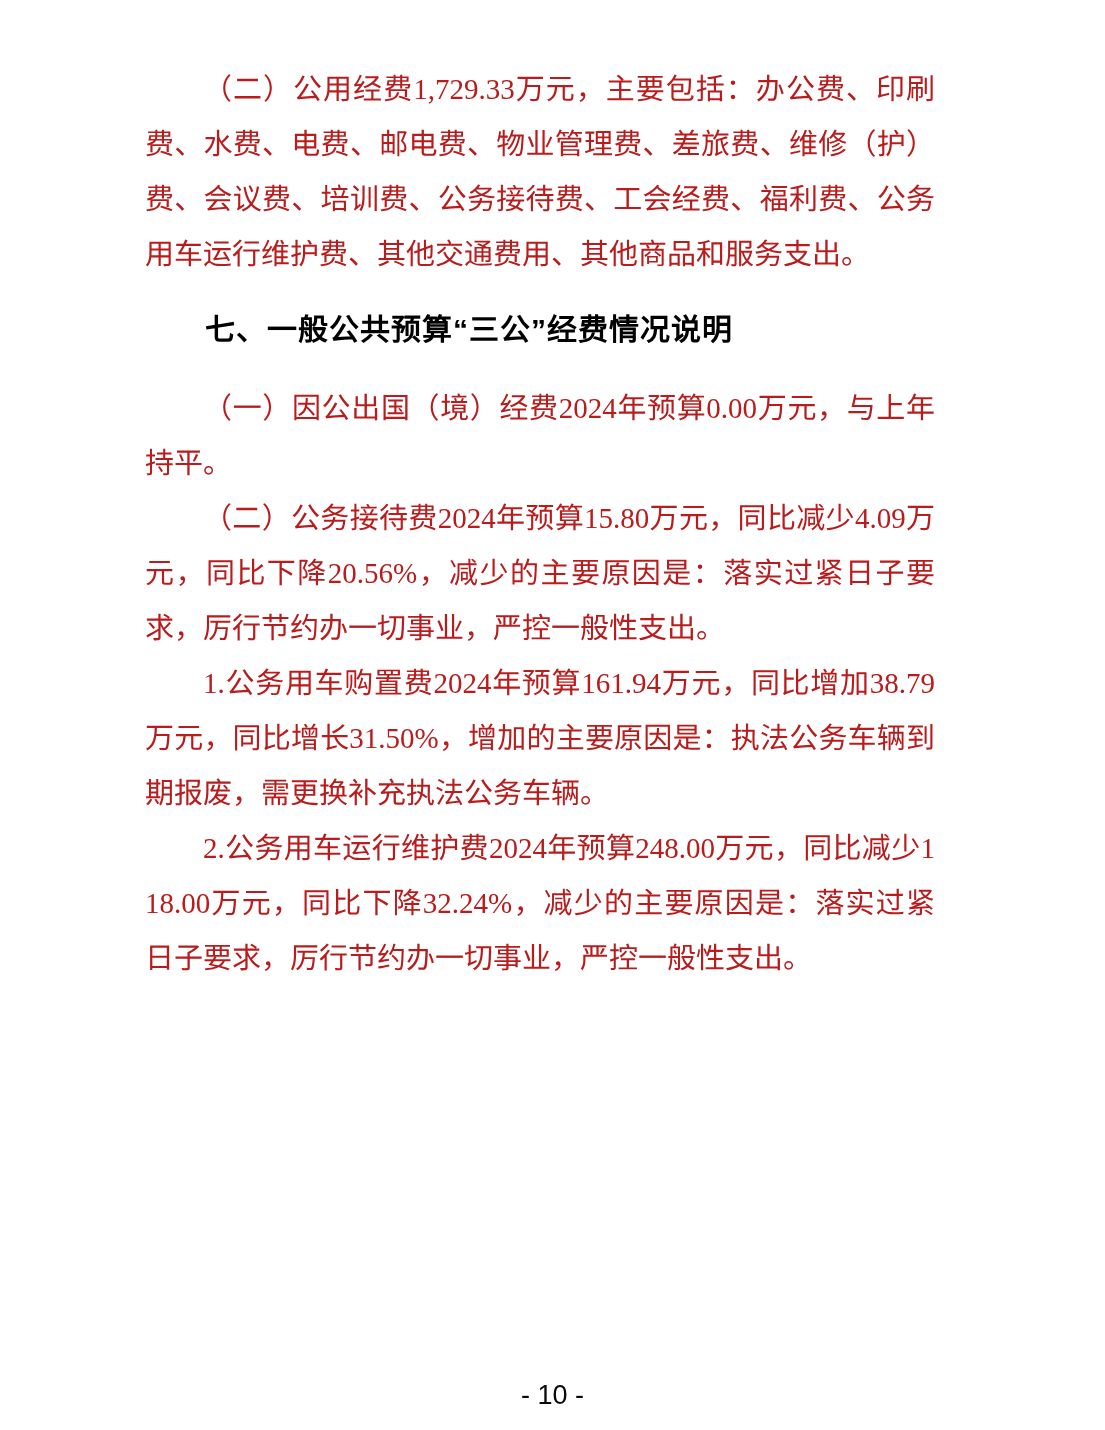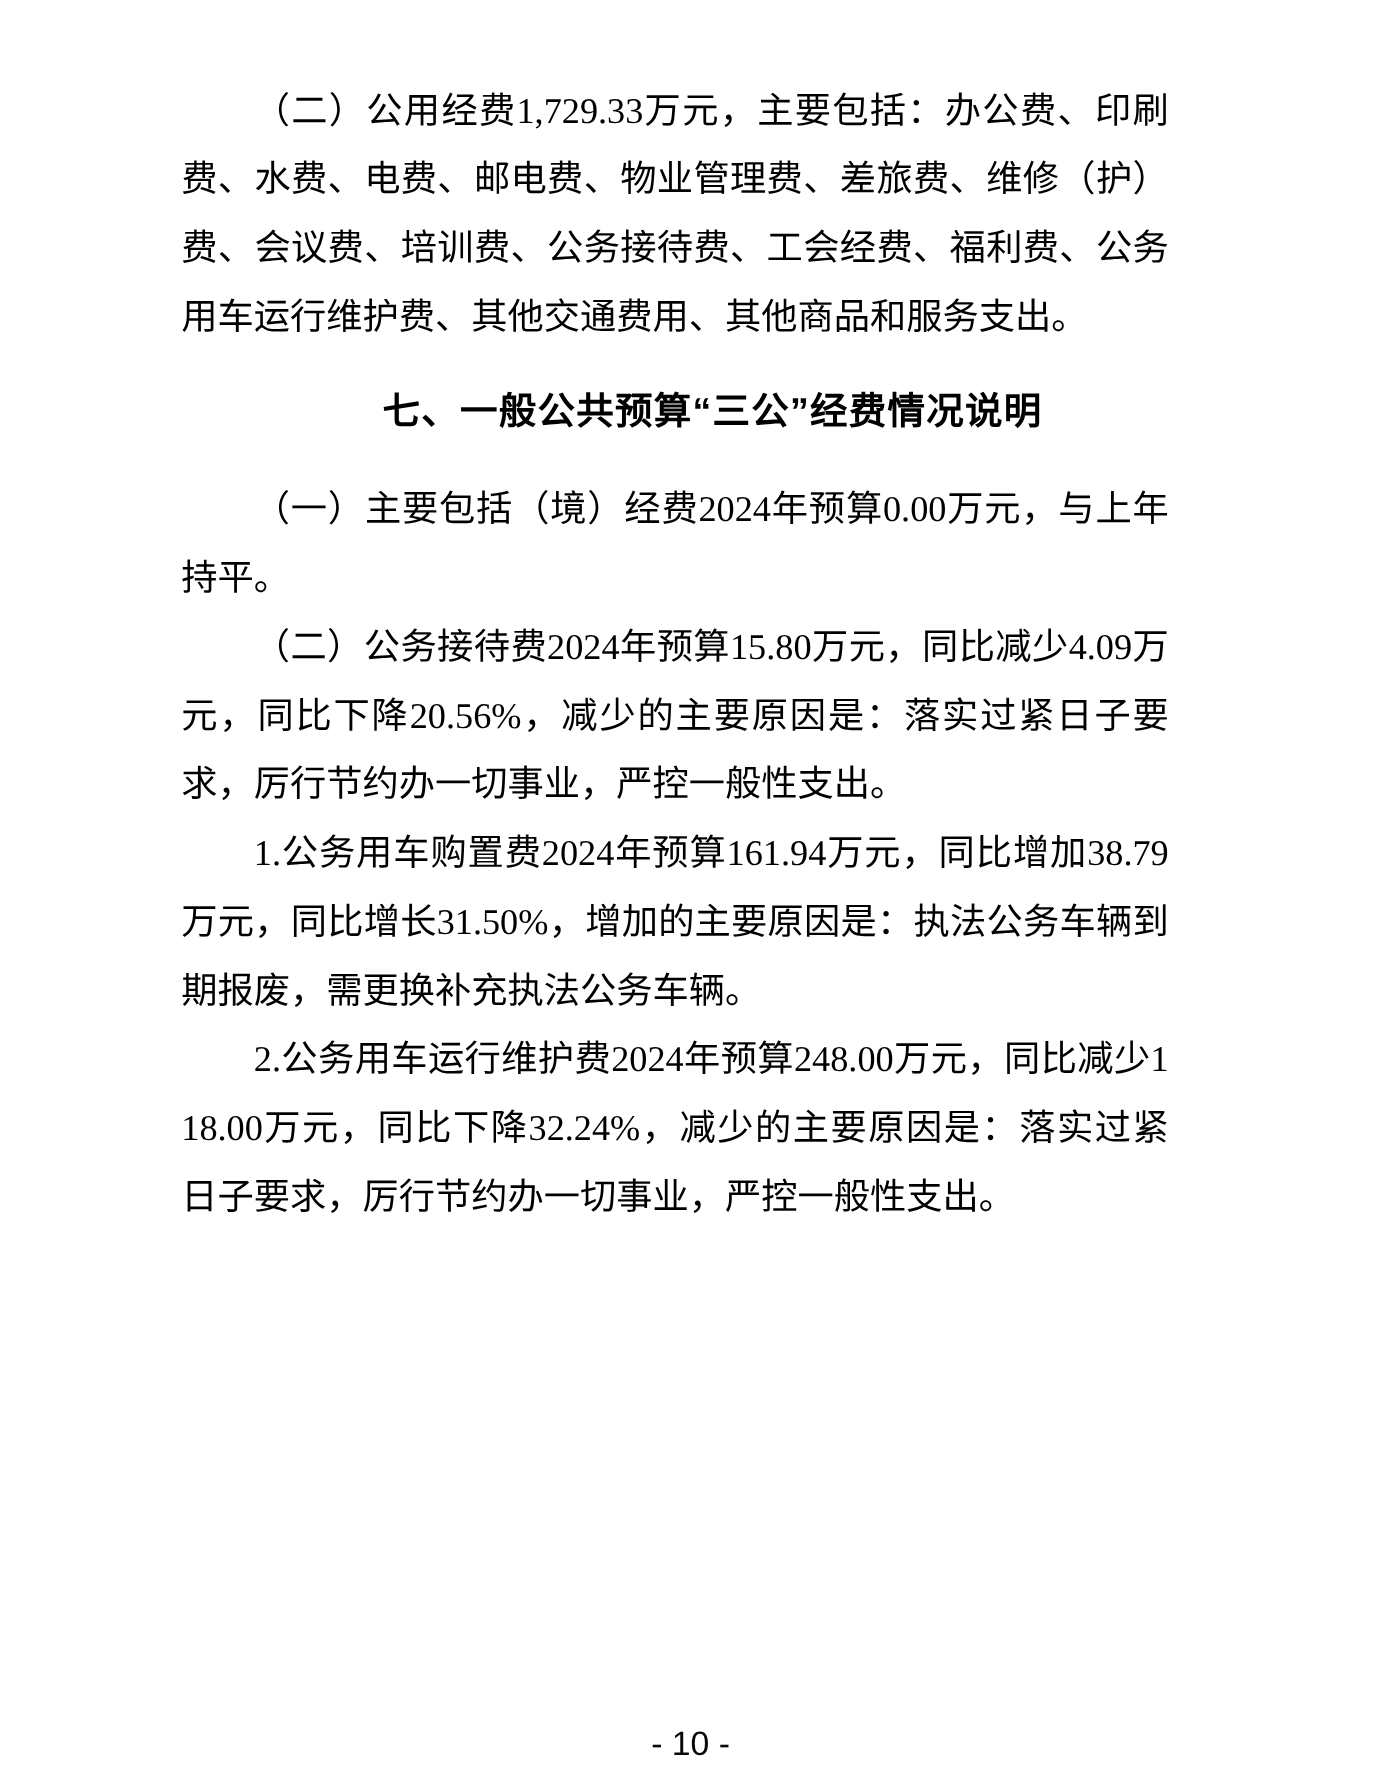--- a/index.html
+++ b/index.html
@@ -19,32 +19,31 @@
     overflow: hidden;
   }
   .para {
     margin: 0;
     font-family: "Liberation Serif", "DejaVu Serif", serif;
     font-size: 29px;
     line-height: 55px;
     text-align: justify;
     text-indent: 2em;
     word-break: break-all;
-    color: #000000;
+    color: #b91c1c;
   }
   .heading {
     margin: 20px 0 24px 0;
     font-family: "Liberation Sans", "DejaVu Sans", sans-serif;
     font-weight: bold;
     font-size: 30px;
     line-height: 55px;
     text-indent: 2em;
     letter-spacing: 1px;
     color: #000000;
-    text-align: center;
   }
   .footer {
     position: absolute;
     left: 0;
     right: 0;
     top: 1378px;
     text-align: center;
     font-family: "Liberation Sans", "DejaVu Sans", sans-serif;
     font-size: 27px;
     line-height: 34px;
@@ -54,21 +53,21 @@
 </head>
 <body>
 
 <div class="page">
 
   <p class="para">（二）公用经费1,729.33万元，主要包括：办公费、印刷费、水费、电费、邮电费、物业管理费、差旅费、维修（护）费、会议费、培训费、公务接待费、工会经费、福利费、公务用车运行维护费、其他交通费用、其他商品和服务支出。</p>
 
   <h2 class="heading">七、一般公共预算“三公”经费情况说明</h2>
 
 
-  <p class="para">（一）主要包括（境）经费2024年预算0.00万元，与上年持平。</p>
+  <p class="para">（一）因公出国（境）经费2024年预算0.00万元，与上年持平。</p>
 
   <p class="para">（二）公务接待费2024年预算15.80万元，同比减少4.09万元，同比下降20.56%，减少的主要原因是：落实过紧日子要求，厉行节约办一切事业，严控一般性支出。</p>
 
 
   <p class="para">1.公务用车购置费2024年预算161.94万元，同比增加38.79万元，同比增长31.50%，增加的主要原因是：执法公务车辆到期报废，需更换补充执法公务车辆。</p>
 
   <p class="para">2.公务用车运行维护费2024年预算248.00万元，同比减少118.00万元，同比下降32.24%，减少的主要原因是：落实过紧日子要求，厉行节约办一切事业，严控一般性支出。</p>
 
 
   <div class="footer">

